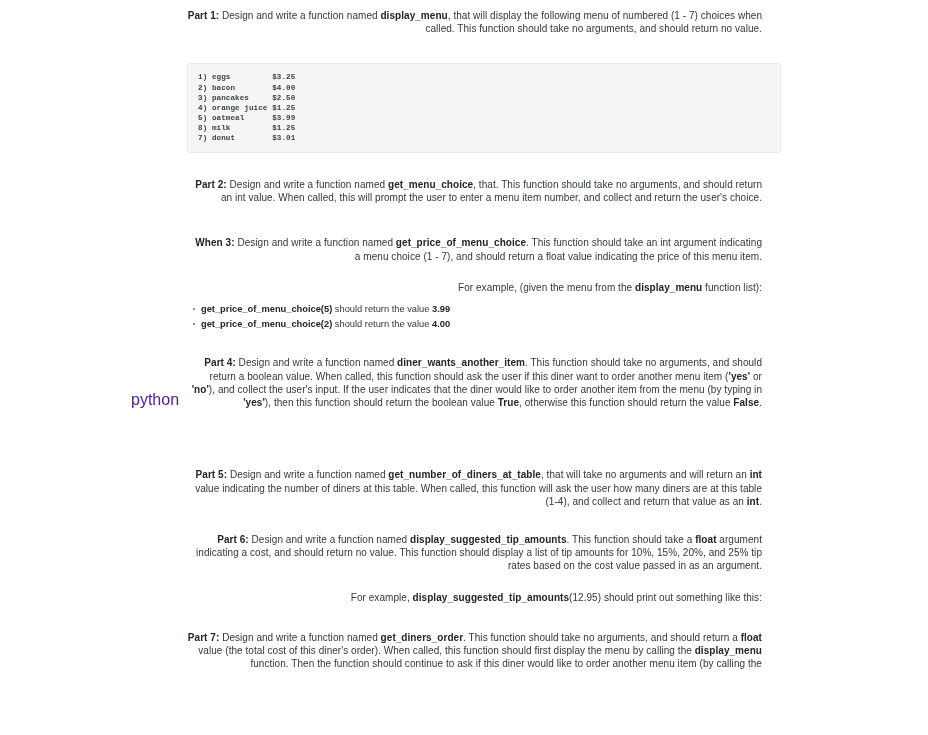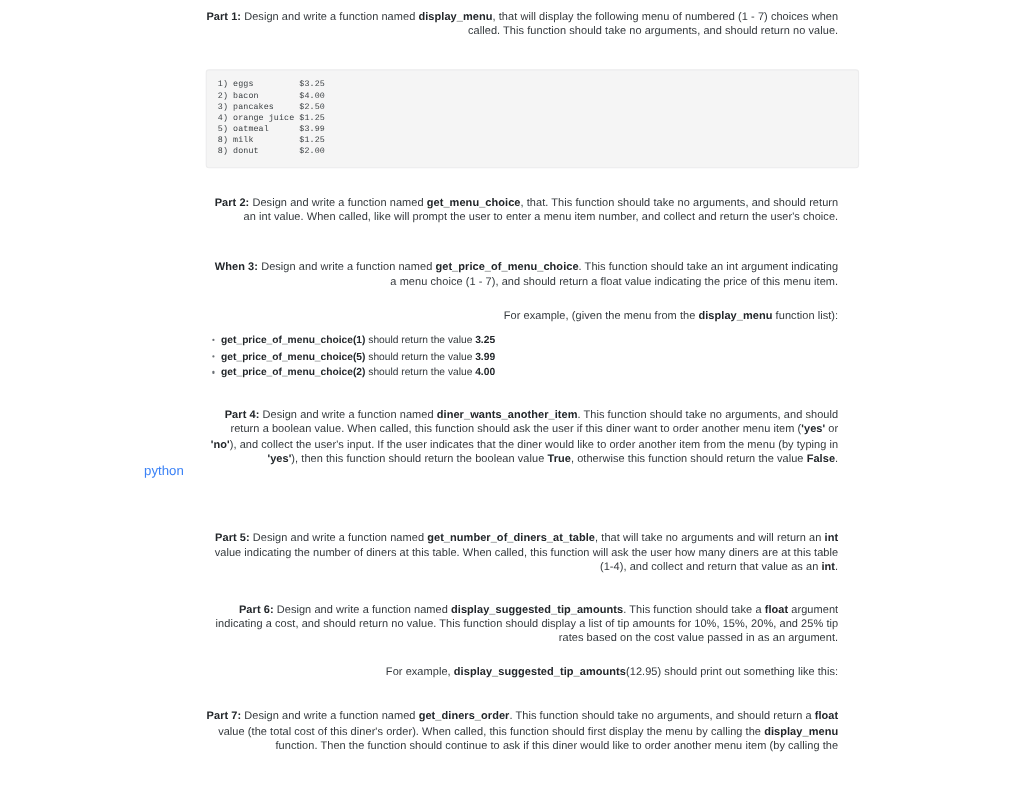--- a/index.html
+++ b/index.html
@@ -41,20 +41,21 @@
     font-weight: bold;
     color: #22262a;
   }
   .codeblock {
     background: #f5f5f5;
     border: 1px solid #ececed;
     border-radius: 3px;
     padding: 8px 10px 9px 10px;
     box-sizing: border-box;
     width: 594px;
+    font-weight: bold;
   }
   .codeblock .codeline {
     font-family: "Liberation Mono", "DejaVu Sans Mono", monospace;
     font-size: 7.6px;
     line-height: 10.1px;
     color: #3d4245;
     white-space: pre;
     letter-spacing: 0.01em;
   }
   ul.bullets {
@@ -74,24 +75,24 @@
     left: -8px;
     top: 6px;
     width: 2.2px;
     height: 2.2px;
     border-radius: 50%;
     background: #6b7075;
   }
   .lang-label {
     position: absolute;
     left: 131px;
-    top: 420px;
-    font-size: 12px;
+    top: 392px;
+    font-size: 16px;
     line-height: 16px;
-    color: #3b82f6;
+    color: #4c1d95;
     font-weight: 400;
   }
 </style>
 </head>
 <body>
 
 <div class="page">
 
   <div class="lang-label">python</div>
 
@@ -107,43 +108,42 @@
 
       <div class="spacer-sm"></div>
 
       <div class="codeblock">
         <div class="codeline">1) eggs         $3.25</div>
         <div class="codeline">2) bacon        $4.00</div>
         <div class="codeline">3) pancakes     $2.50</div>
         <div class="codeline">4) orange juice $1.25</div>
         <div class="codeline">5) oatmeal      $3.99</div>
         <div class="codeline">8) milk         $1.25</div>
-        <div class="codeline">8) donut        $2.00</div>
+        <div class="codeline">7) donut        $3.01</div>
       </div>
     </div>
 
     <div style="height:25px"></div>
 
     <div>
-      <p class="para"><b>Part 2:</b><span> Design and write a function named </span><b>get_menu_choice</b><span>, that. This function should take no arguments, and should return an int value. When called, like will prompt the user to enter a menu item number,  and collect and return the user's choice.</span></p>
+      <p class="para"><b>Part 2:</b><span> Design and write a function named </span><b>get_menu_choice</b><span>, that. This function should take no arguments, and should return an int value. When called, this will prompt the user to enter a menu item number,  and collect and return the user's choice.</span></p>
     </div>
 
     <div style="height:32px"></div>
 
     <div>
       <p class="para"><b>When 3:</b><span> Design and write a function named </span><b>get_price_of_menu_choice</b><span>. This function should take an int argument indicating a menu choice (1 - 7), and should return a float value indicating the price of this menu item.</span></p>
 
       <div class="spacer-md"></div>
 
       <p class="para"><span>For example, (given the menu from the </span><b>display_menu</b><span> function list):</span></p>
 
       <div style="height:8px"></div>
 
       <ul class="bullets">
-        <li><b>get_price_of_menu_choice(1)</b><span> should return the value </span><b>3.25</b></li>
         <li><b>get_price_of_menu_choice(5)</b><span> should return the value </span><b>3.99</b></li>
         <li><b>get_price_of_menu_choice(2)</b><span> should return the value </span><b>4.00</b></li>
       </ul>
     </div>
 
     <div style="height:25px"></div>
 
     <div>
       <p class="para"><b>Part 4:</b><span> Design and write a function named </span><b>diner_wants_another_item</b><span>. This function should take no arguments, and should return a boolean value. When called, this function should ask the user if this diner want to order another menu item (</span><b>'yes'</b><span> or </span><b>'no'</b><span>), and collect the user's input.  If the user indicates that the diner would like to order another item from the menu (by typing in </span><b>'yes'</b><span>), then this function should return the boolean value </span><b>True</b><span>, otherwise this function should return the value </span><b>False</b><span>.</span></p>
     </div>

